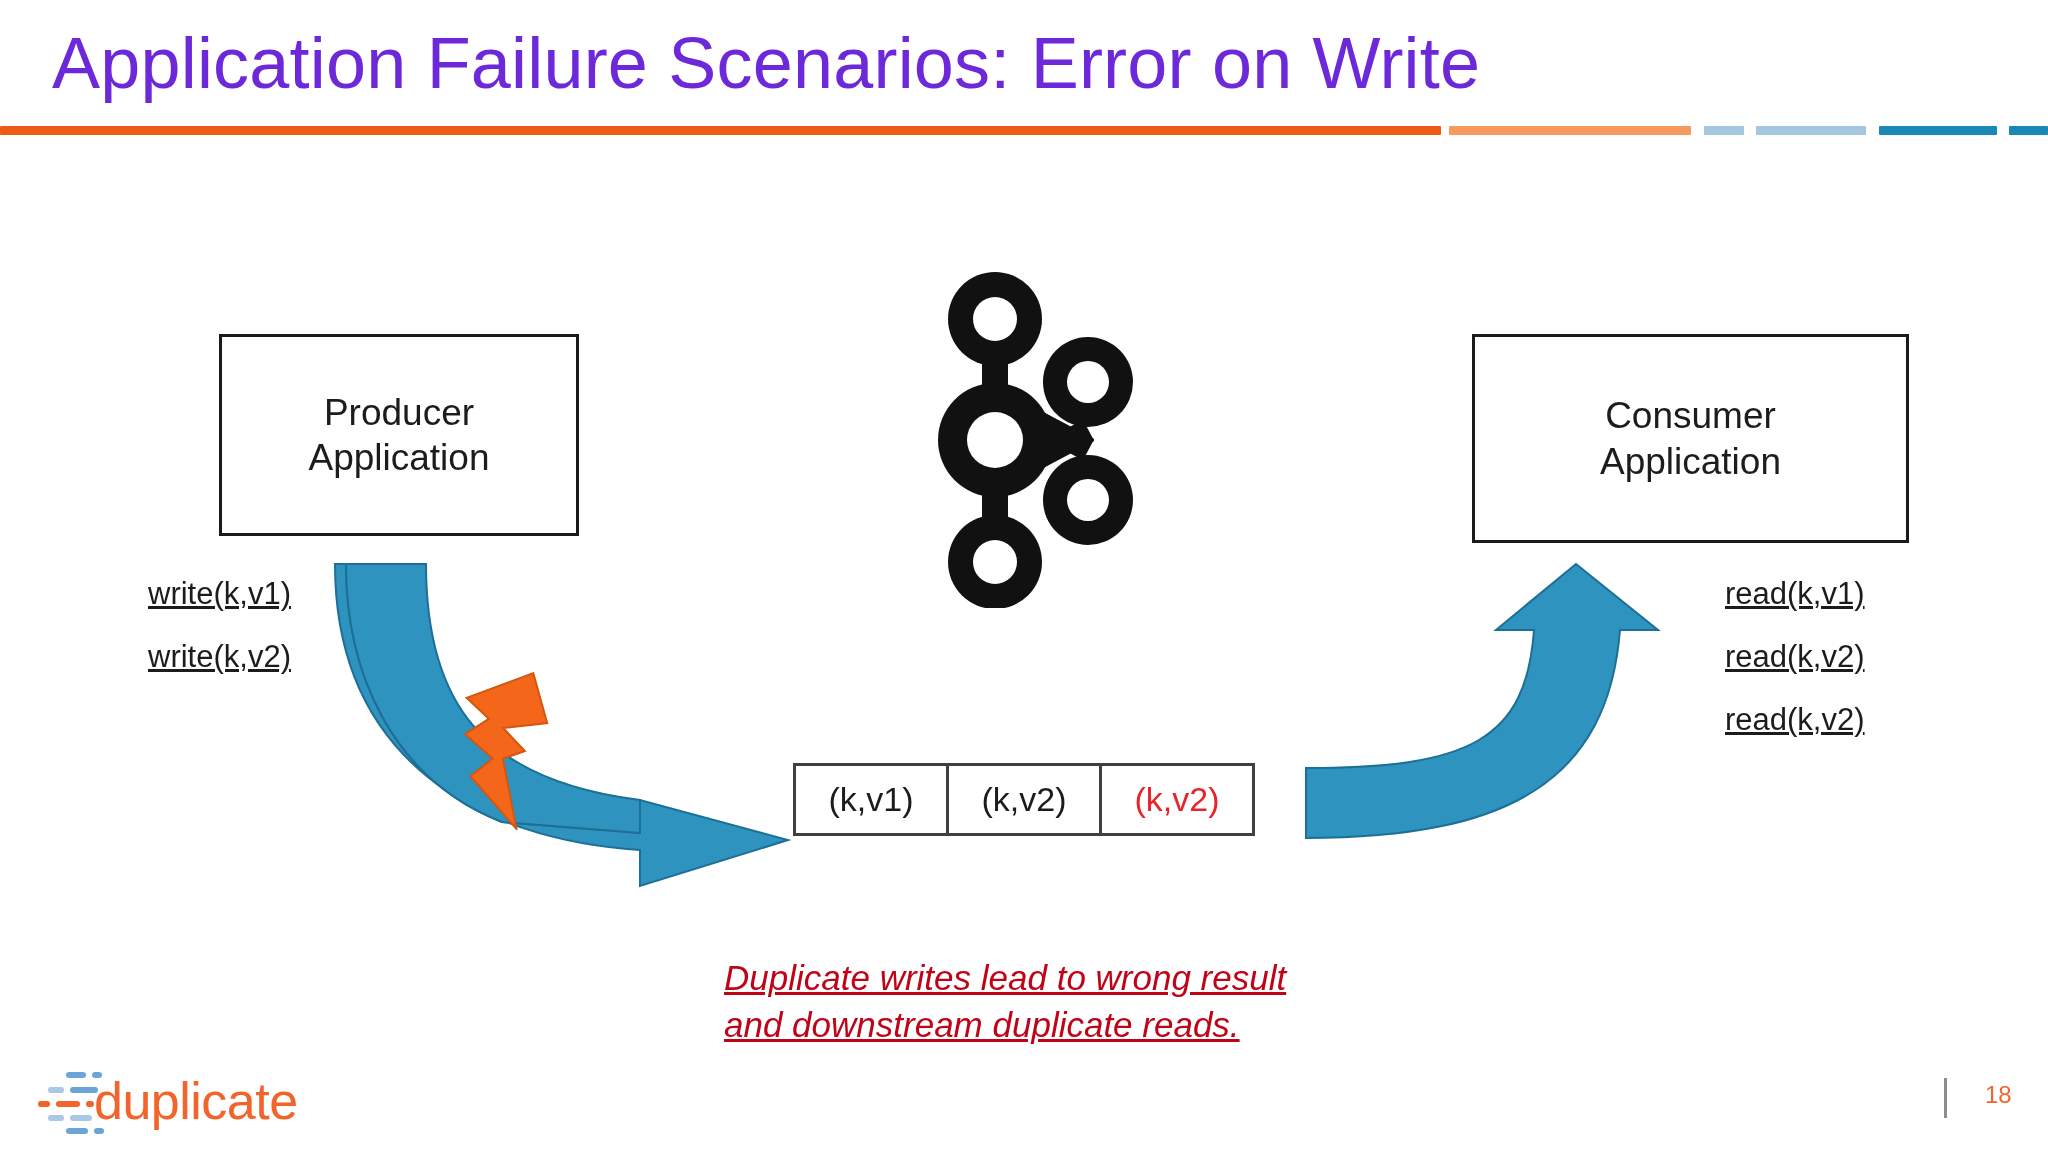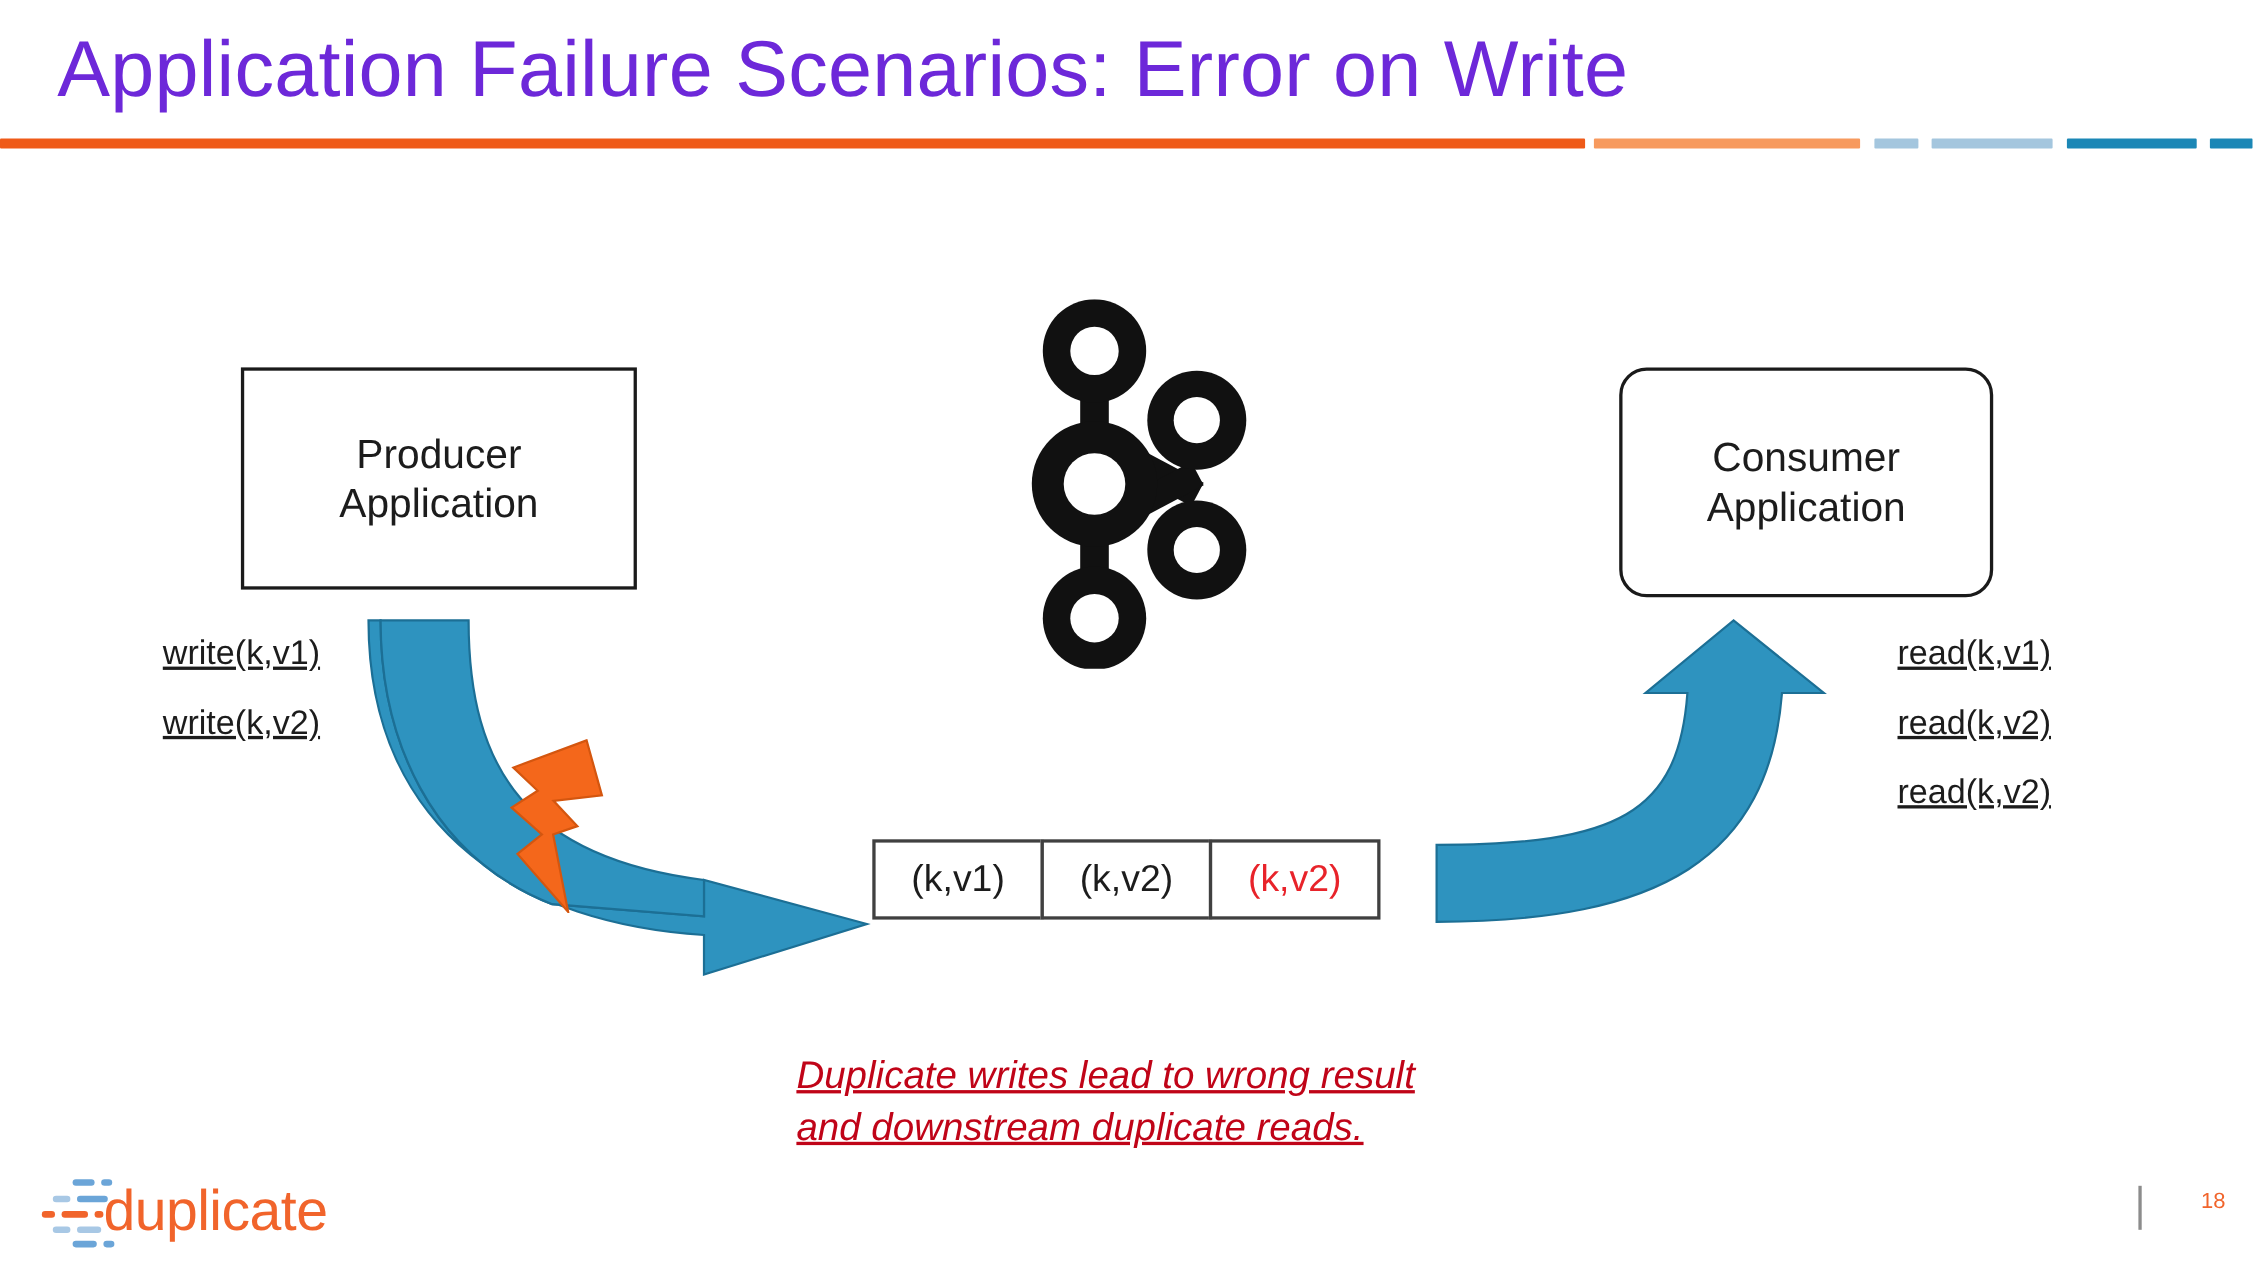--- a/index.html
+++ b/index.html
@@ -59,21 +59,21 @@
     justify-content: center;
   }
   .appbox .boxlabel {
     font-size: 37px;
     color: #1c1c1c;
     line-height: 1.22;
     text-align: center;
     white-space: pre-line;
   }
   #producer-box { left: 219px; top: 334px; width: 360px; height: 202px; }
-  #consumer-box { left: 1472px; top: 334px; width: 340px; height: 209px; border-radius: 25px; }
+  #consumer-box { left: 1472px; top: 334px; width: 437px; height: 209px; }
 
   
   #kafka-logo {
     position: absolute;
     left: 930px;
     top: 272px;
     width: 210px;
     height: 336px;
   }
 
@@ -155,23 +155,22 @@
     left: 1944px;
     top: 1078px;
     width: 3px;
     height: 40px;
     background: #8c8c8c;
   }
   #page-number {
     position: absolute;
     left: 1985px;
     top: 1081px;
-    font-size: 20px;
+    font-size: 24px;
     color: #f1642b;
-    margin-left: 16px;
   }
 </style>
 </head>
 <body>
 
 <div id="slide">
 
   <div id="title" style="color: #6d28d9;">Application Failure Scenarios: Error on Write</div>
 
   <div id="divider">

